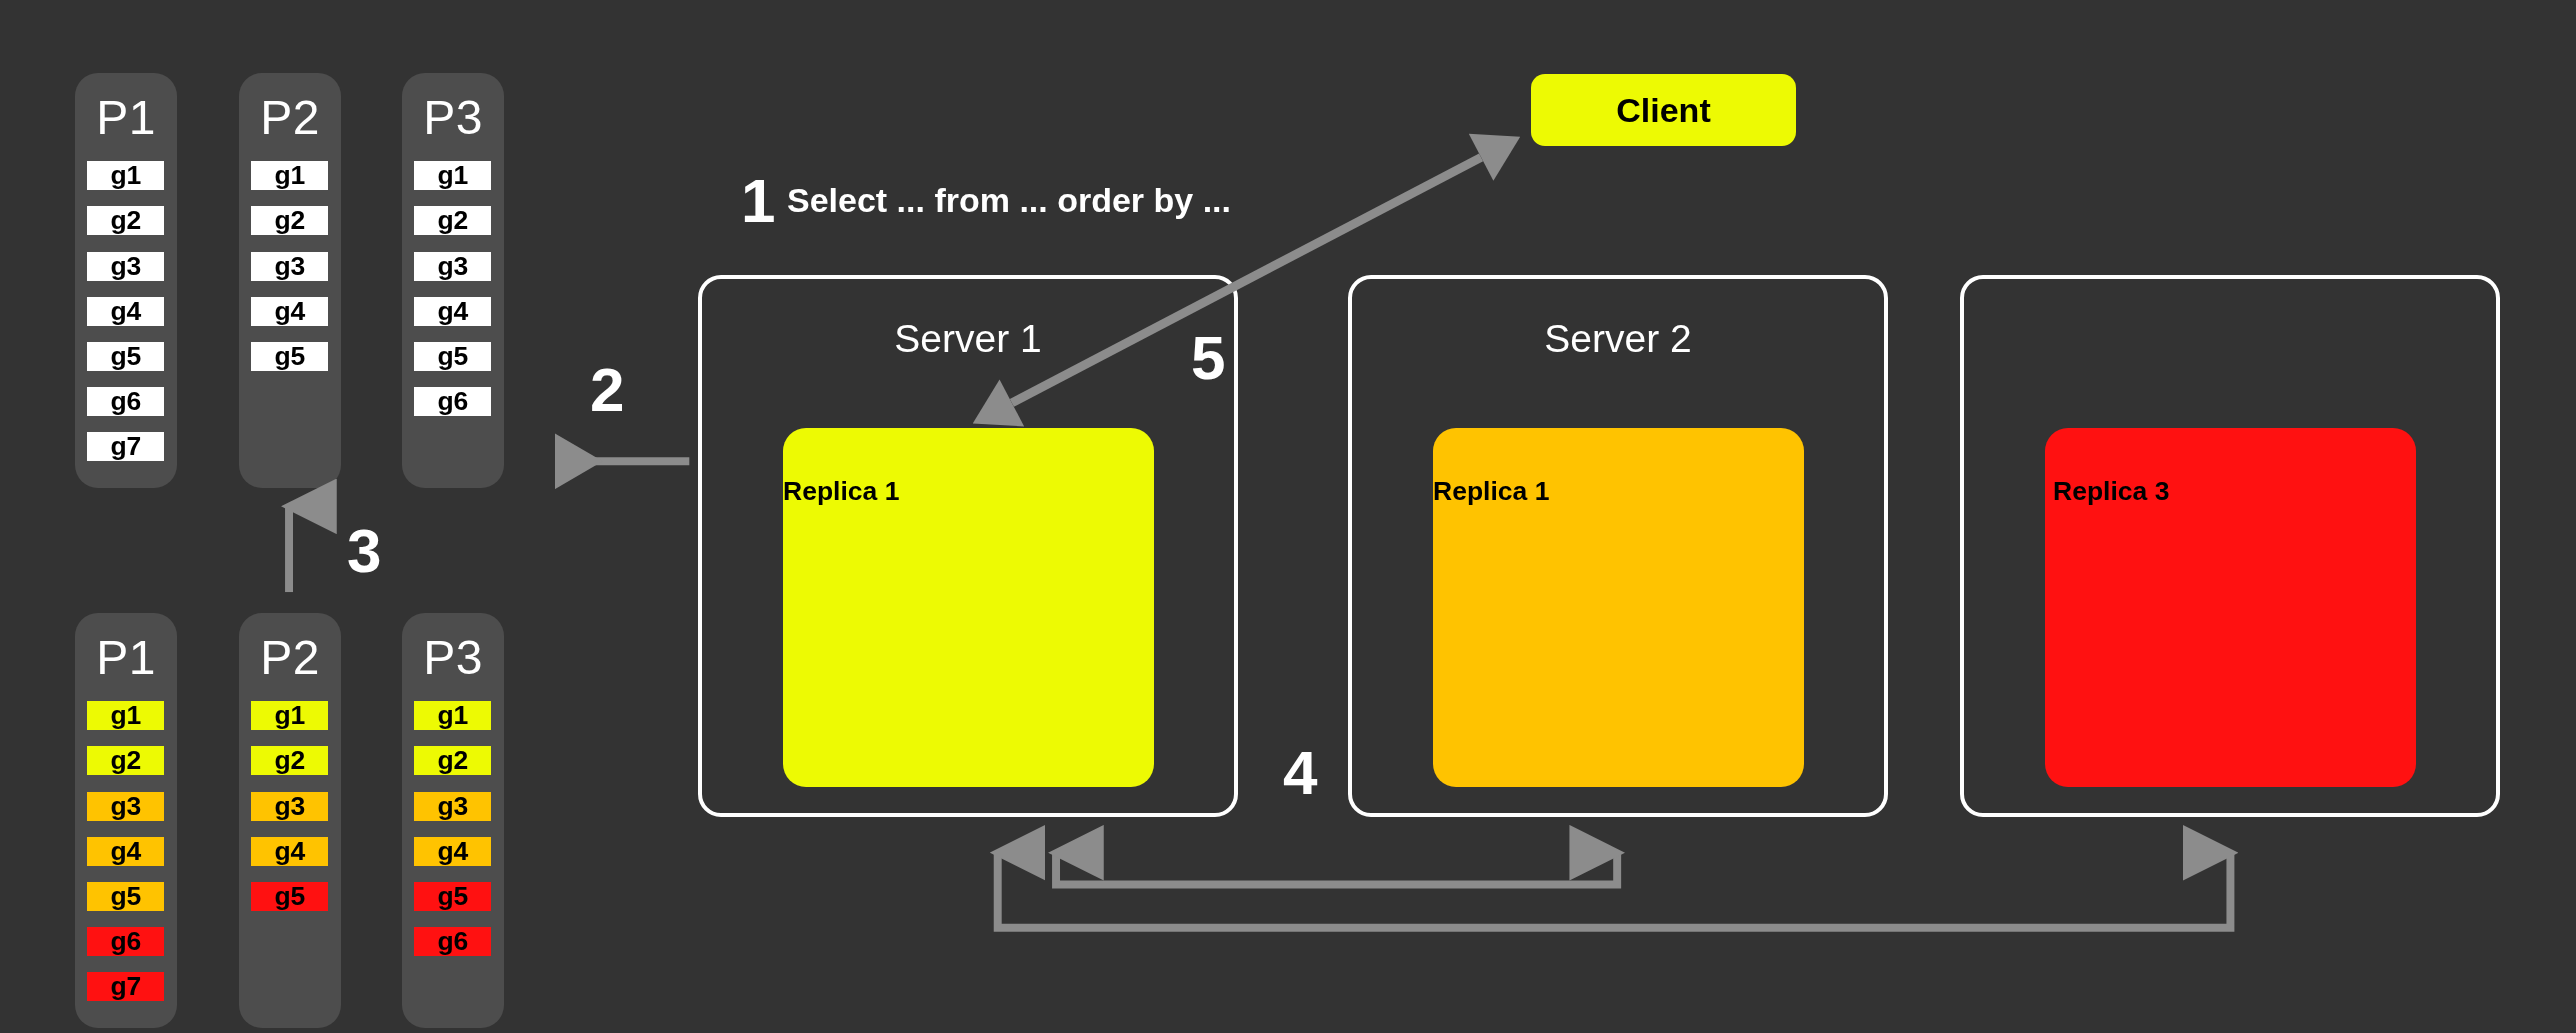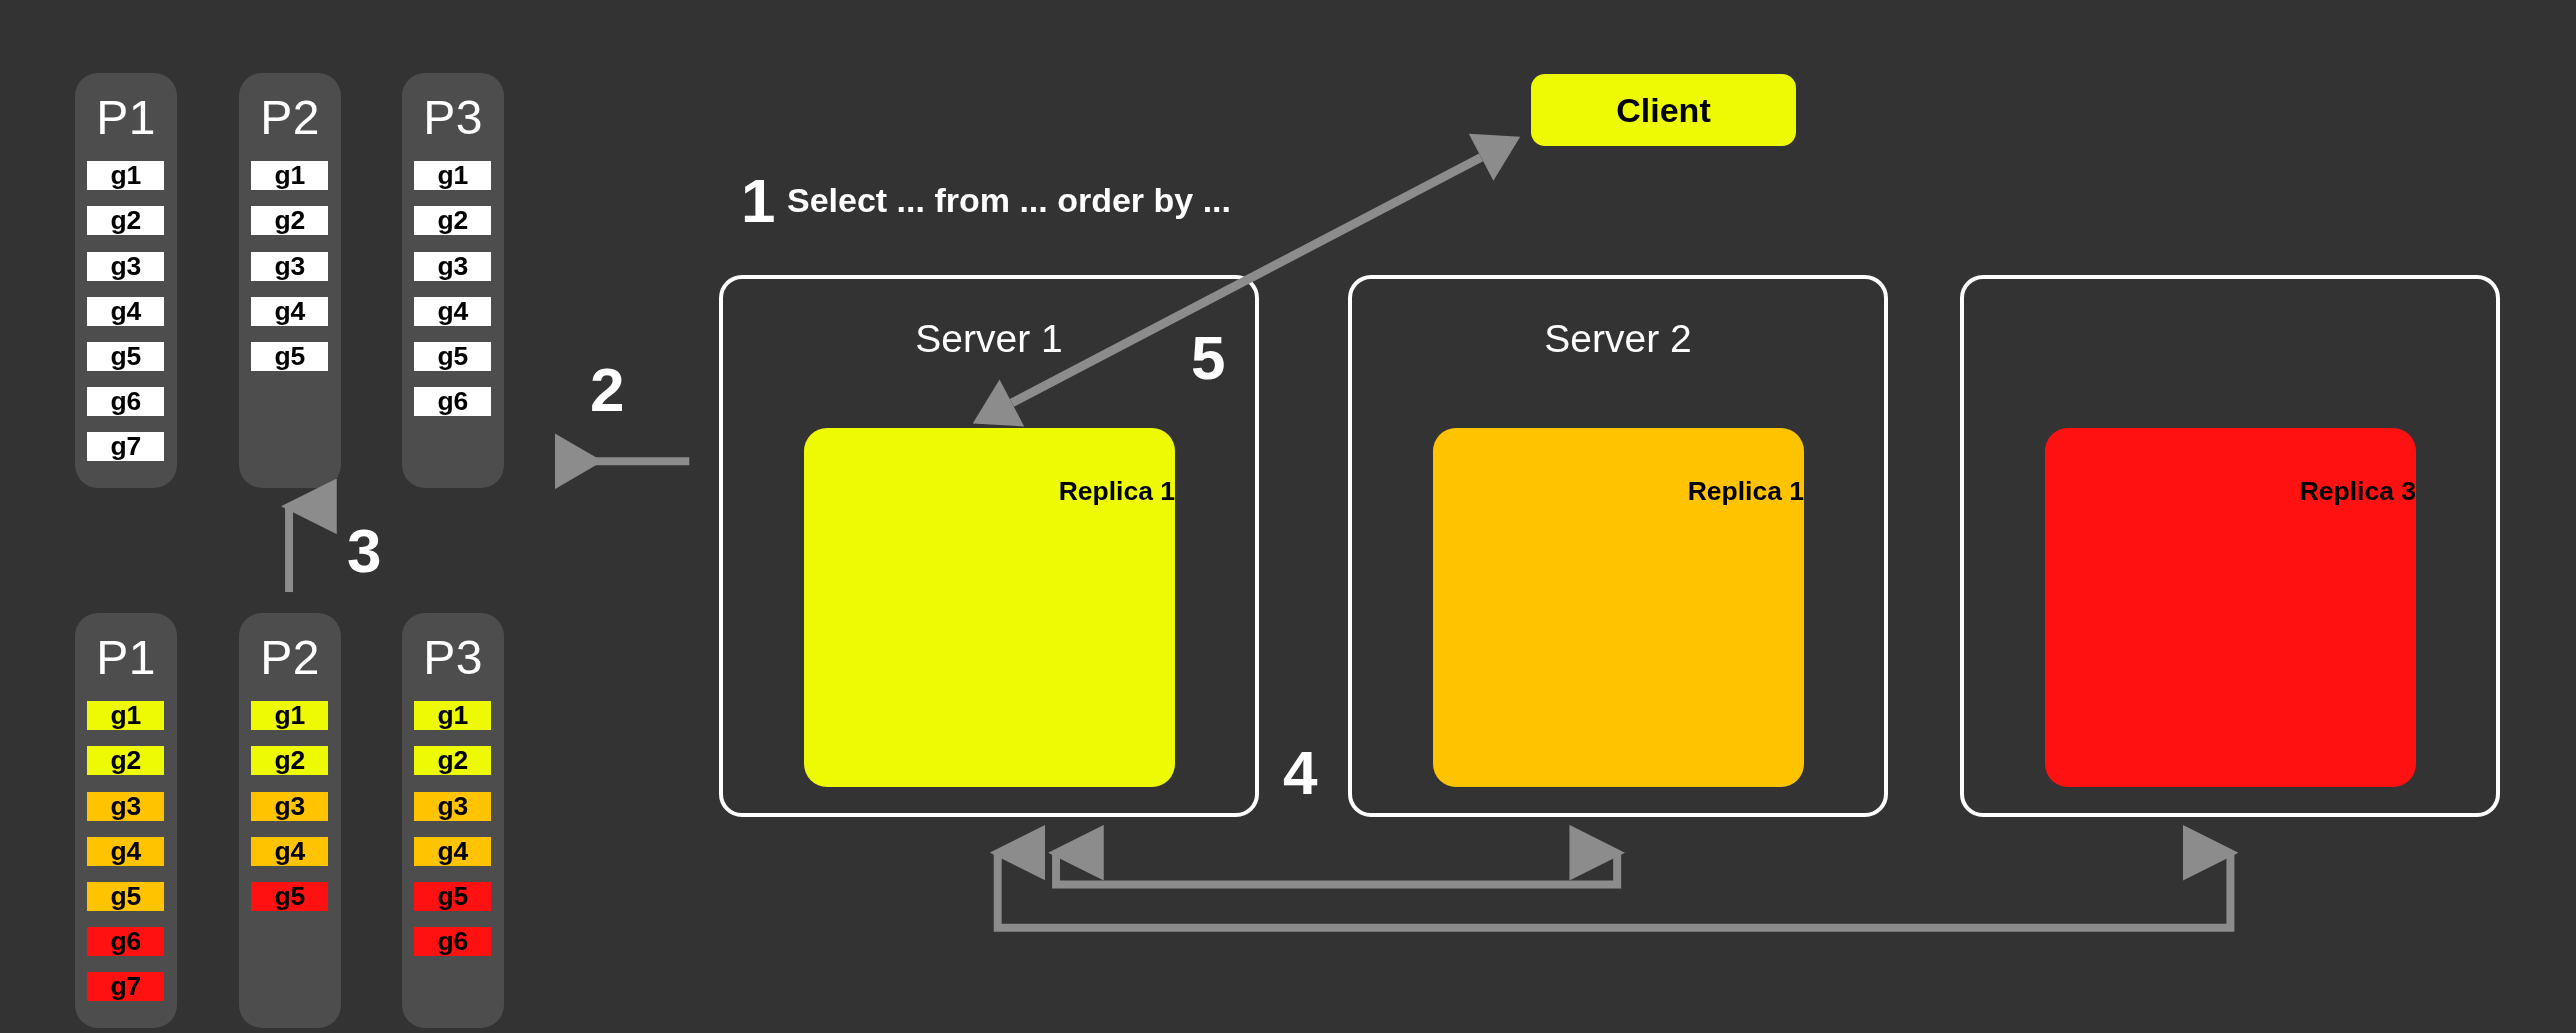--- a/index.html
+++ b/index.html
@@ -65,21 +65,21 @@
     color: #FFFFFF;
     font-size: 39px;
     font-weight: 400;
     line-height: 1;
   }
   .replica-box {
     position: absolute;
     border-radius: 23px;
     display: flex;
     align-items: flex-start;
-    justify-content: flex-end;
+    justify-content: flex-start;
     box-sizing: border-box;
     padding-top: 48px;
     color: #000000;
     font-size: 26.5px;
     font-weight: bold;
   }
 
   
   .client-box {
     position: absolute;
@@ -185,21 +185,21 @@
     <div class="cell" style="left:12.4px; top:314px; width:77px; height:29px; background:#FF1111;">g6</div>
   </div>
 
   <div class="client-box" style="left:1491px; top:74px; width:265px; height:72px; background:#EDFA03;">
     <span>Client</span>
   </div>
 
   <div class="step-num" style="left:741px; top:170px;">1</div>
   <div class="query-text" style="left:787px; top:183px;">Select ... from ... order by ...</div>
 
-  <div class="server-box" style="left:719px; top:275px; width:540px; height:542px;">
+  <div class="server-box" style="left:698px; top:275px; width:540px; height:542px;">
     <div class="server-title" style="top:40px;">Server 1</div>
     <div class="replica-box" style="left:81px; top:149px; width:371px; height:359px; background:#EDFA03;">
       <span>Replica 1</span>
     </div>
   </div>
   <div class="step-num" style="left:1191px; top:327px;">5</div>
   <div class="step-num" style="left:1283px; top:742px;">4</div>
 
   <div class="server-box" style="left:1348px; top:275px; width:540px; height:542px;">
     <div class="server-title" style="top:40px;">Server 2</div>

